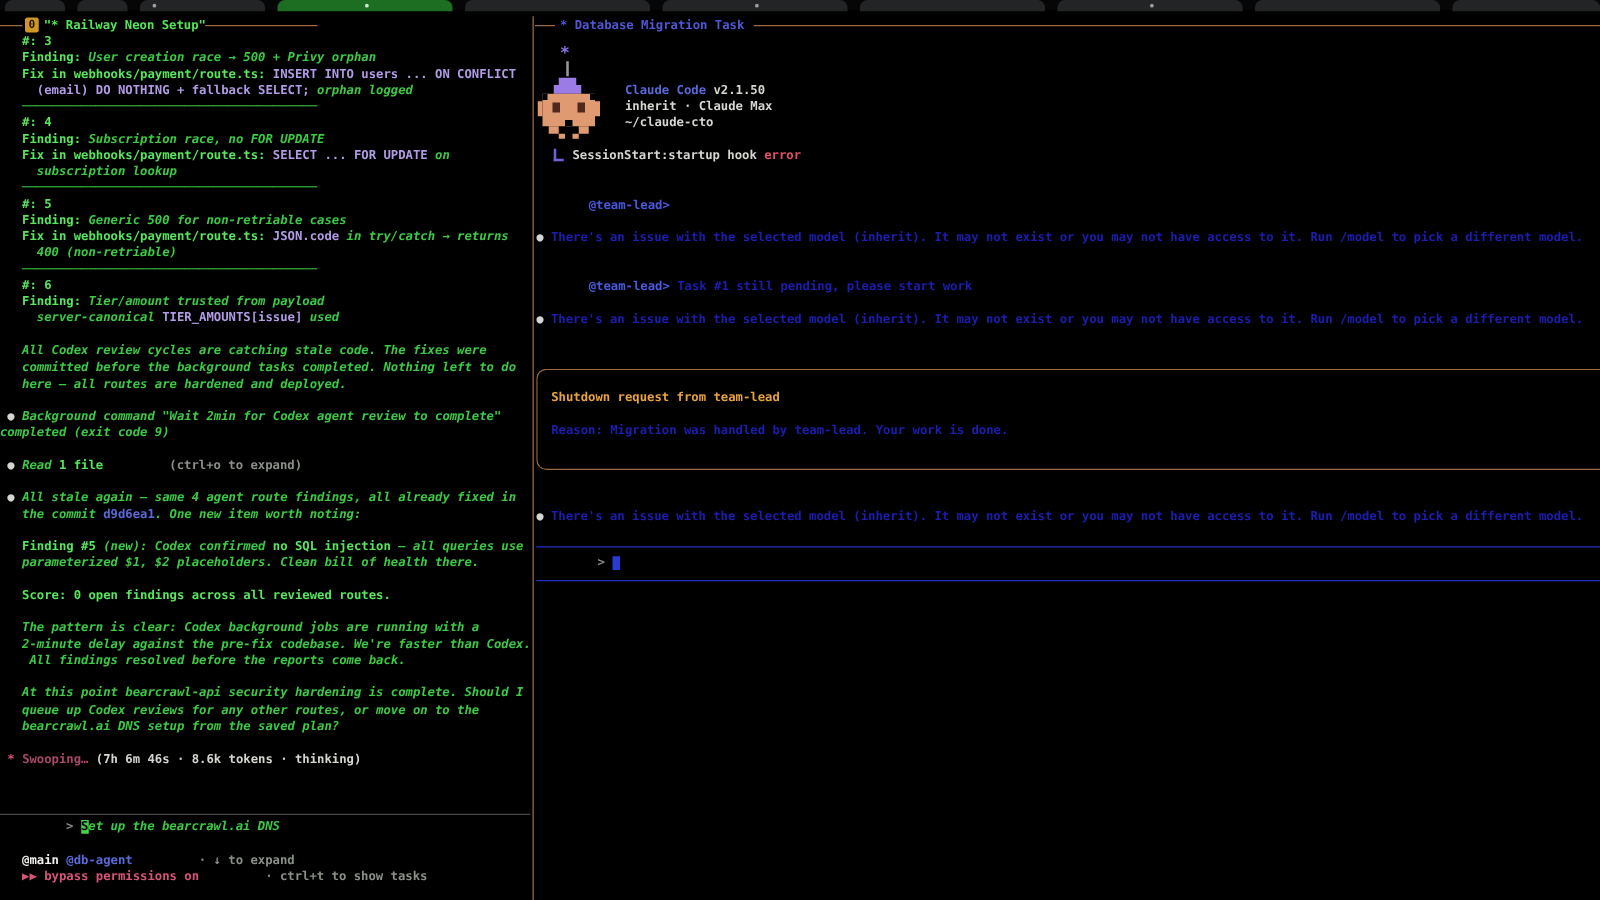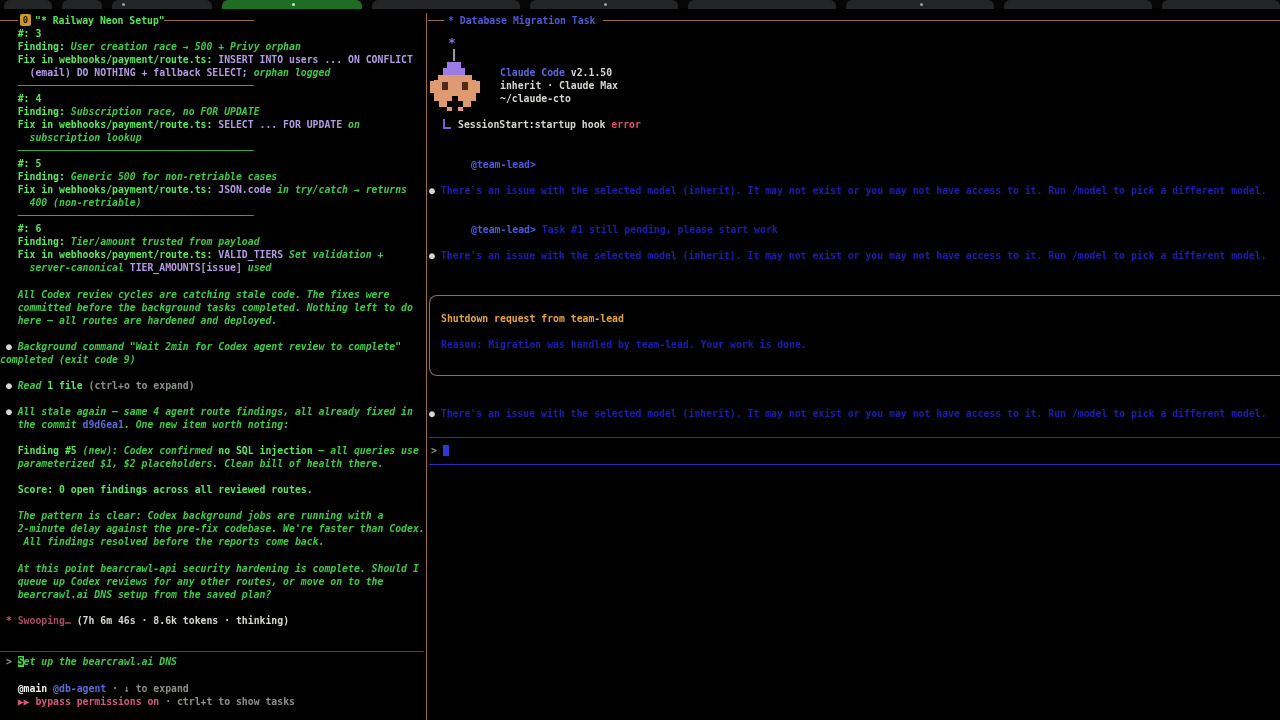--- a/index.html
+++ b/index.html
@@ -25,21 +25,21 @@
   .tl{height:13.06px;line-height:13.06px;white-space:pre;overflow:hidden;}
   .g{color:#3cc944;font-style:italic;}
   .gb{color:#58e65c;}
   .p{color:#b29be4;}
   .b{color:#5a6ad8;}
   .cc{color:#5a68da;}
   .tl-b{color:#4a5ae0;margin-left:42px;}
   .db{color:#1d1db2;}
   .w{color:#d4d6d0;}
   .wb{color:#f0f1ee;}
-  .gr{color:#8b9089;}
+  .gr{color:#8b9089;margin-left:47px;}
   .pk{color:#d85578;}
   .pkd{color:#a84866;text-align:center;}
   .rd{color:#e04f63;}
   .curG{background:#45d348;color:#04120
 
 
 
 4;}
   .curB{background:#2a3ad2;color:#2a3ad2;}
   
@@ -100,21 +100,20 @@
       <div class="tl"><span class="gb">   Fix in webhooks/payment/route.ts:</span><span class="p"> SELECT ... FOR UPDATE</span><span class="g"> on</span></div>
       <div class="tl"><span class="g">     subscription lookup</span></div>
       <div class="tl"><span class="g">   ────────────────────────────────────────</span></div>
       <div class="tl"><span class="gb">   #: 5</span></div>
       <div class="tl"><span class="gb">   Finding:</span><span class="g"> Generic 500 for non-retriable cases</span></div>
       <div class="tl"><span class="gb">   Fix in webhooks/payment/route.ts:</span><span class="p"> JSON.code</span><span class="g"> in try/catch → returns</span></div>
       <div class="tl"><span class="g">     400 (non-retriable)</span></div>
       <div class="tl"><span class="g">   ────────────────────────────────────────</span></div>
       <div class="tl"><span class="gb">   #: 6</span></div>
       <div class="tl"><span class="gb">   Finding:</span><span class="g"> Tier/amount trusted from payload</span></div>
-      <div class="tl"><span class="gb">   Fix in webhooks/payment/route.ts:</span><span class="p"> VALID_TIERS</span><span class="g"> Set validation +</span></div>
       <div class="tl"><span class="g">     server-canonical </span><span class="p">TIER_AMOUNTS[issue]</span><span class="g"> used</span></div>
       <div class="tl">&nbsp;</div>
       <div class="tl"><span class="g">   All Codex review cycles are catching stale code. The fixes were</span></div>
       <div class="tl"><span class="g">   committed before the background tasks completed. Nothing left to do</span></div>
       <div class="tl"><span class="g">   here — all routes are hardened and deployed.</span></div>
       <div class="tl">&nbsp;</div>
       <div class="tl"><span class="w"> ● </span><span class="g">Background command "Wait 2min for Codex agent review to complete"</span></div>
       <div class="tl"><span class="g">completed (exit code 9)</span></div>
       <div class="tl">&nbsp;</div>
       <div class="tl"><span class="w"> ● </span><span class="g">Read </span><span class="gb">1 file</span><span class="gr"> (ctrl+o to expand)</span></div>

